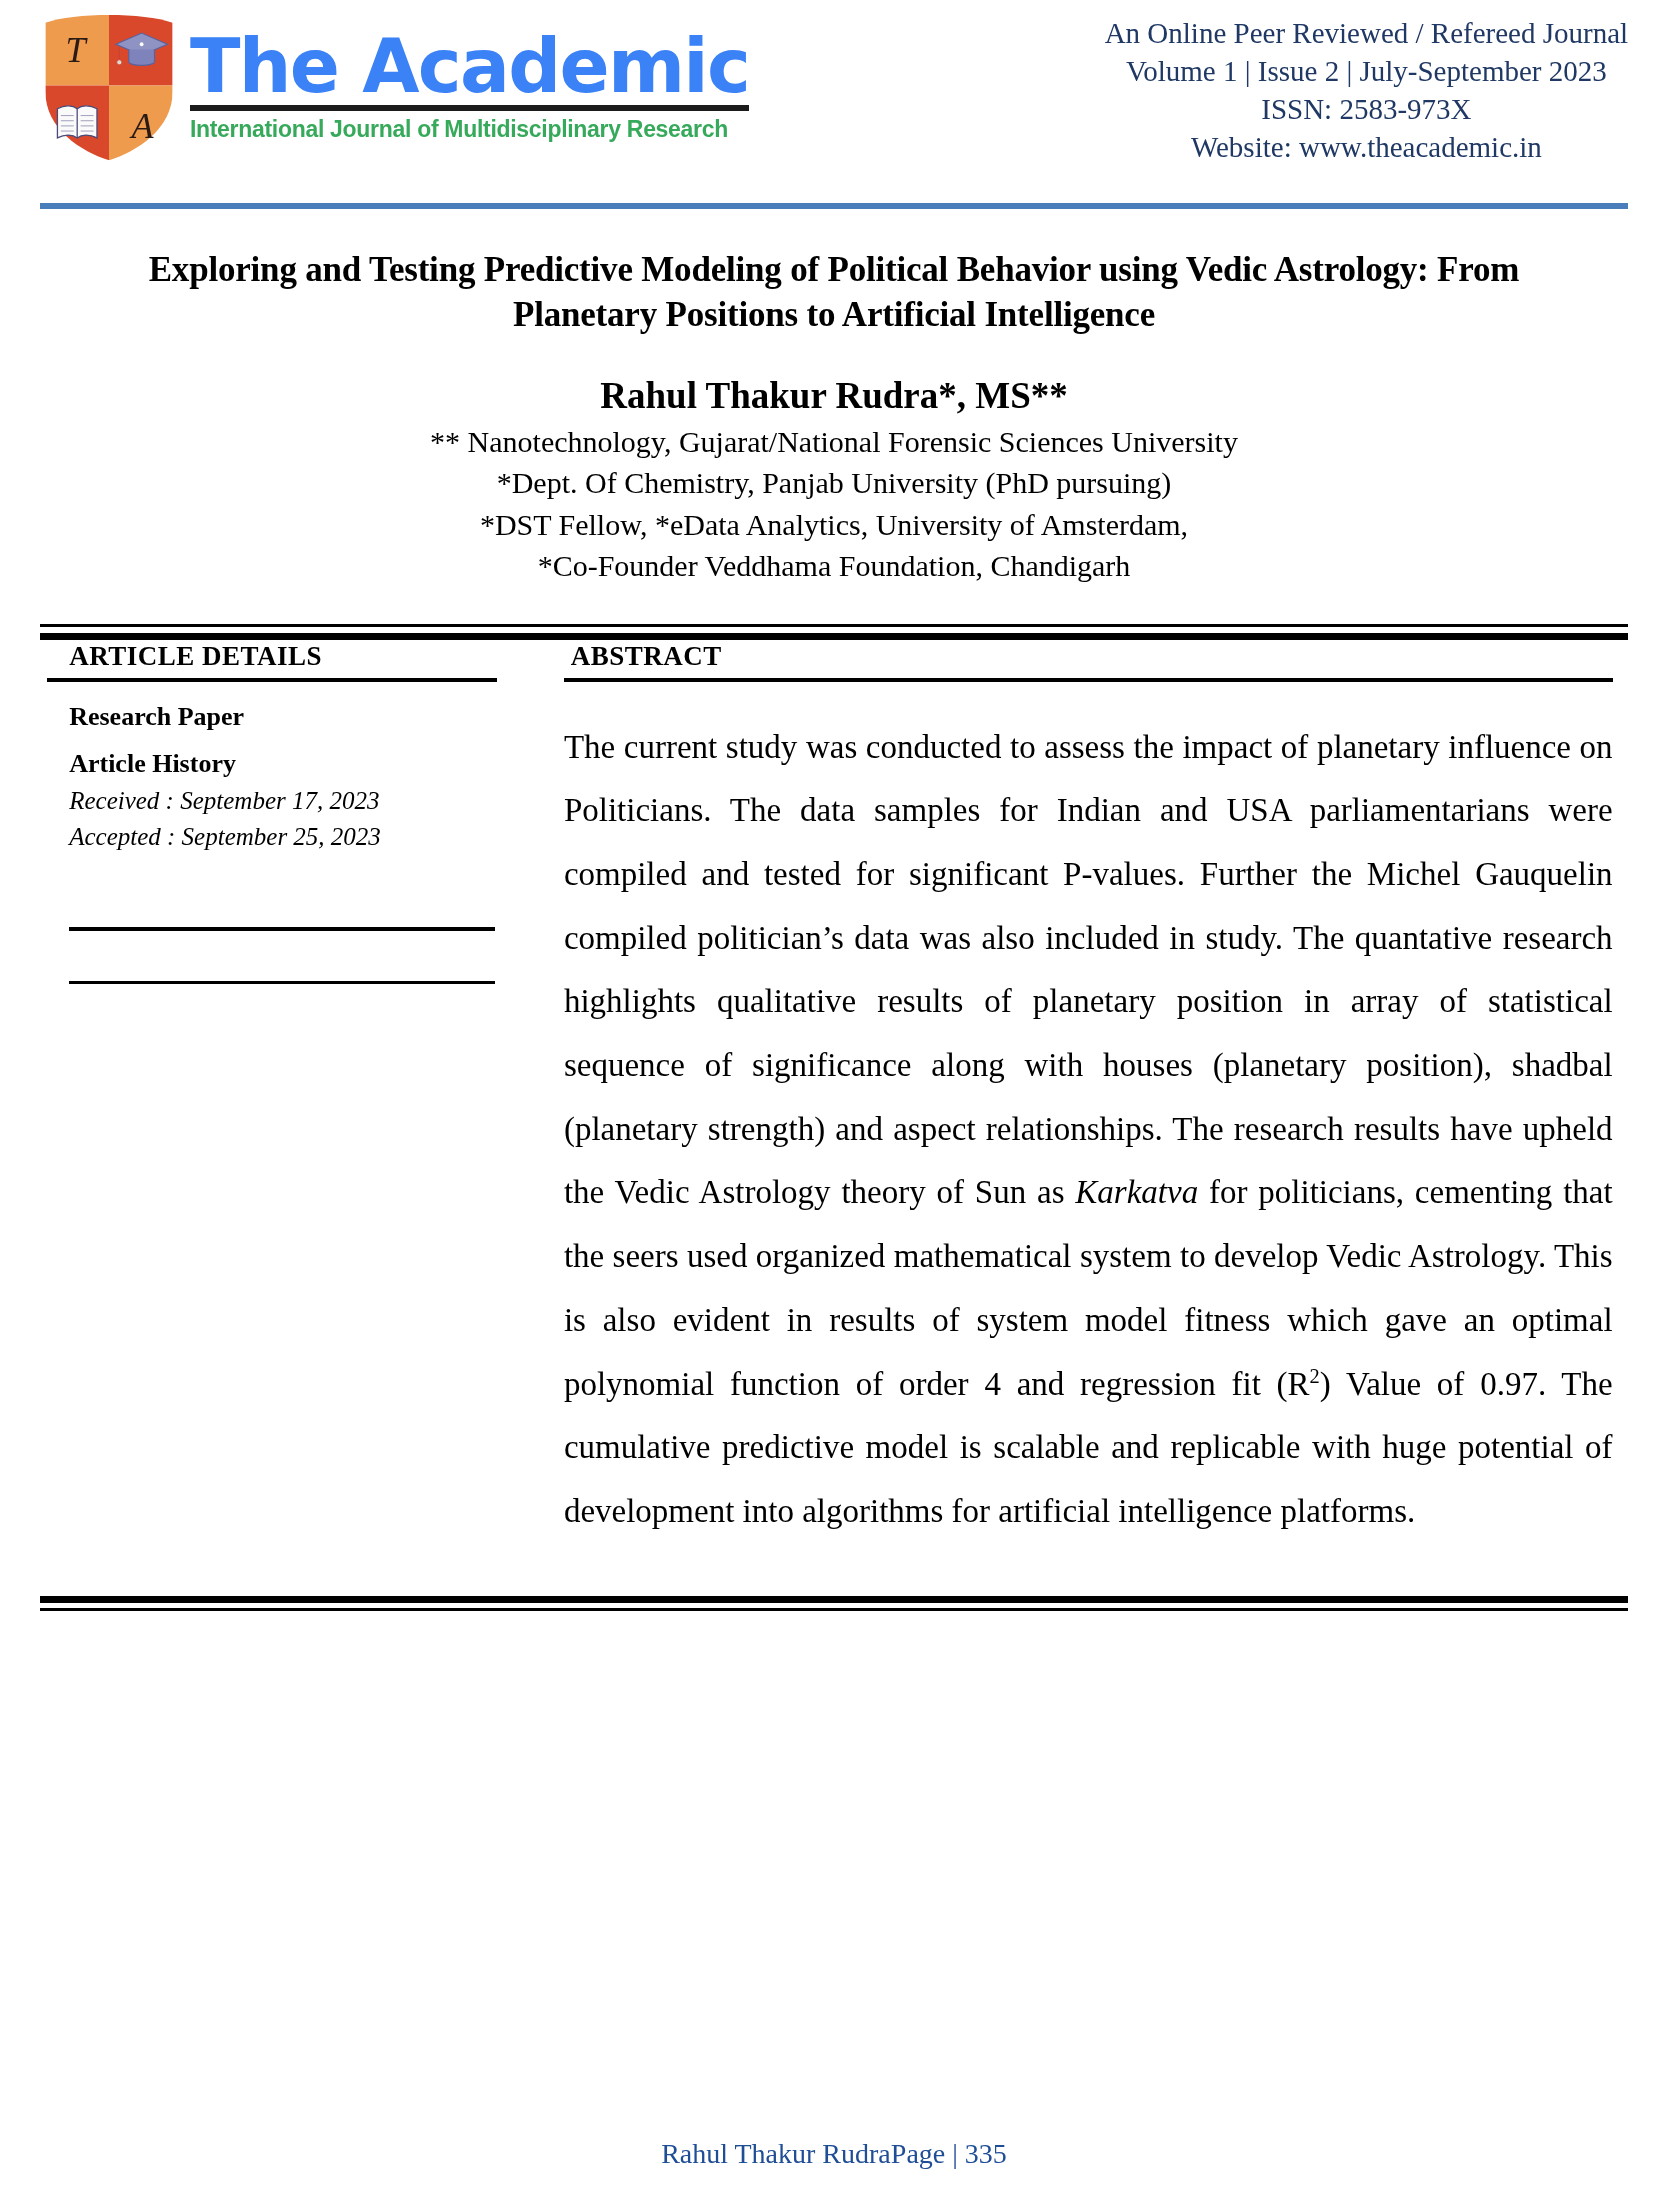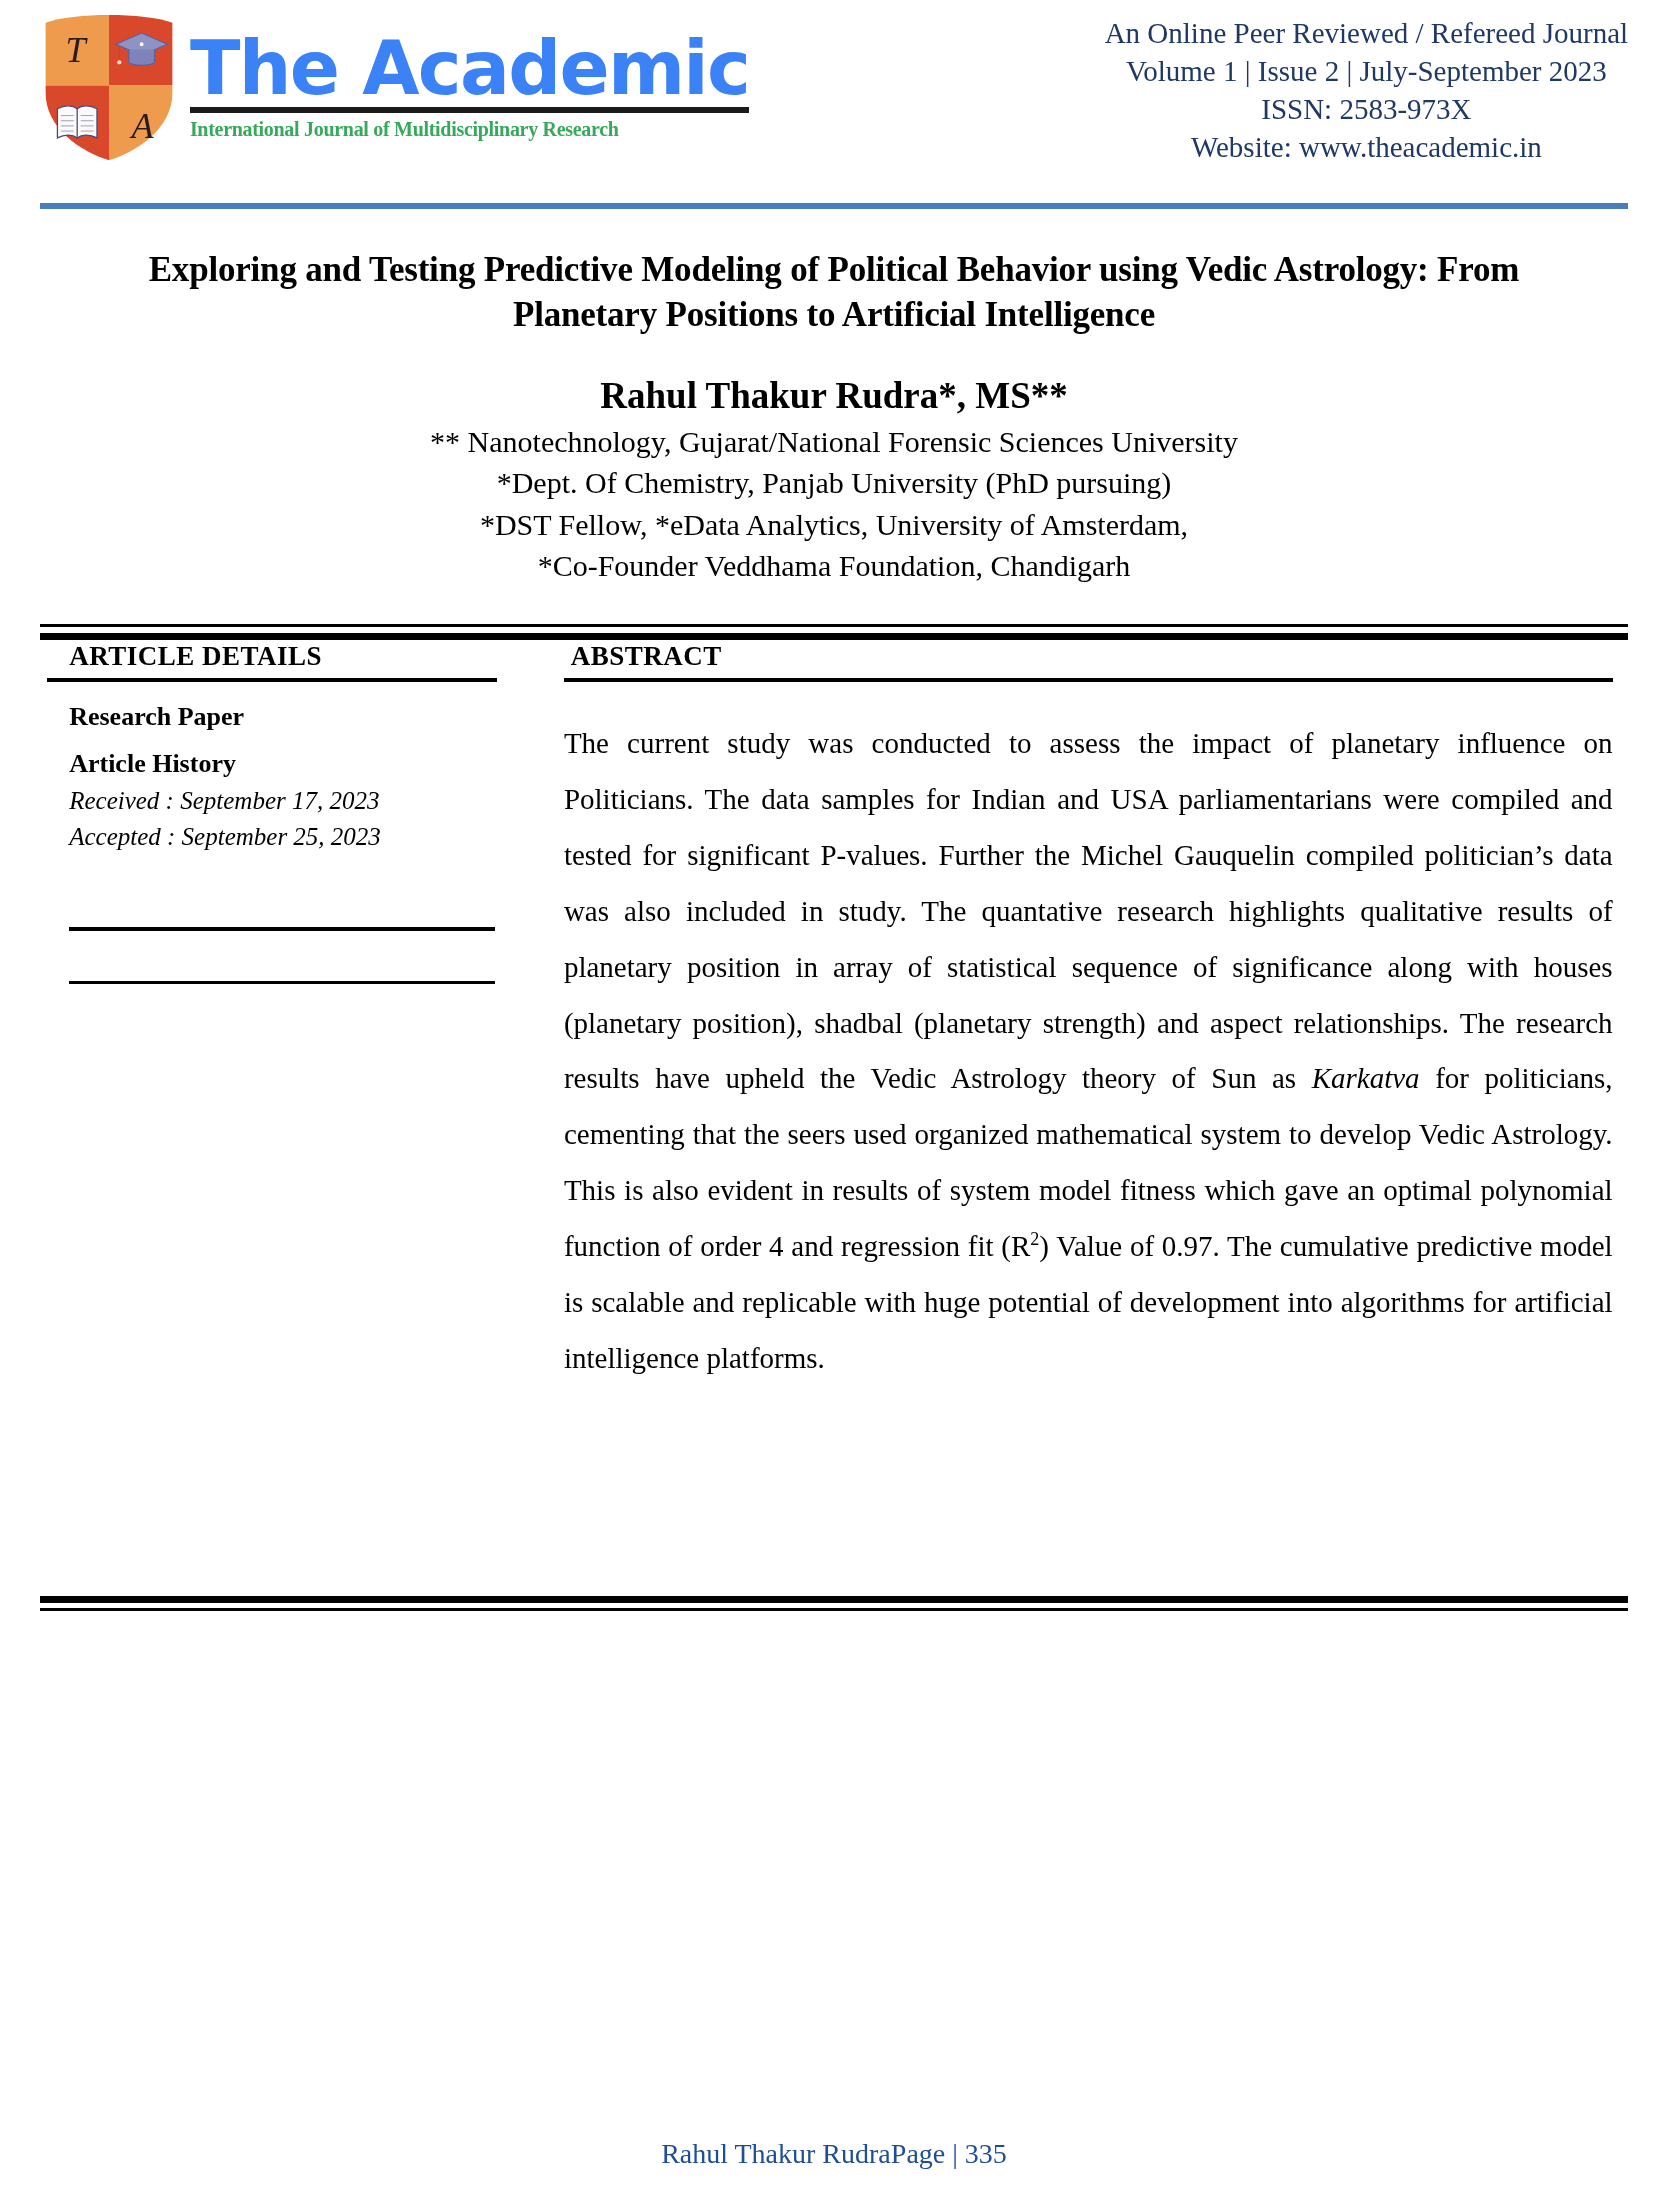--- a/index.html
+++ b/index.html
@@ -60,23 +60,23 @@
     letter-spacing: -1.7px;
     color: #3b82f6;
   }
   .wordmark-rule {
     height: 6px;
     background: #1b1b1b;
     margin: 3.4px 0 4.3px 0;
     width: 100%;
   }
   .tagline {
-    font-family: Liberation Serif, serif;
+    font-family: Liberation Sans, sans-serif;
     font-weight: 700;
-    font-size: 20px;
+    font-size: 23px;
     letter-spacing: -0.3px;
     color: #37A95A;
     white-space: nowrap;
   }
 
   .journal-meta {
     text-align: center;
     color: #1F3864;
     font-size: 29px;
     line-height: 1.30;
@@ -195,21 +195,21 @@
   .detail-rule {
     height: 3.4px;
     background: #000;
     margin-left: 22.4px;
     margin-right: 1.7px;
   }
   .rule-gap-a { margin-top: 72px; }
   .rule-gap-b { margin-top: 50px; }
 
   .abstract-body {
-    font-size: 29px;
+    font-size: 33px;
     line-height: 1.93;
     text-align: justify;
     text-justify: inter-word;
   }
   .abstract-body .it { font-style: italic; }
   .abstract-body sup { font-size: 0.62em; vertical-align: super; line-height: 0; }
 
   
   .footer {
     position: absolute;

